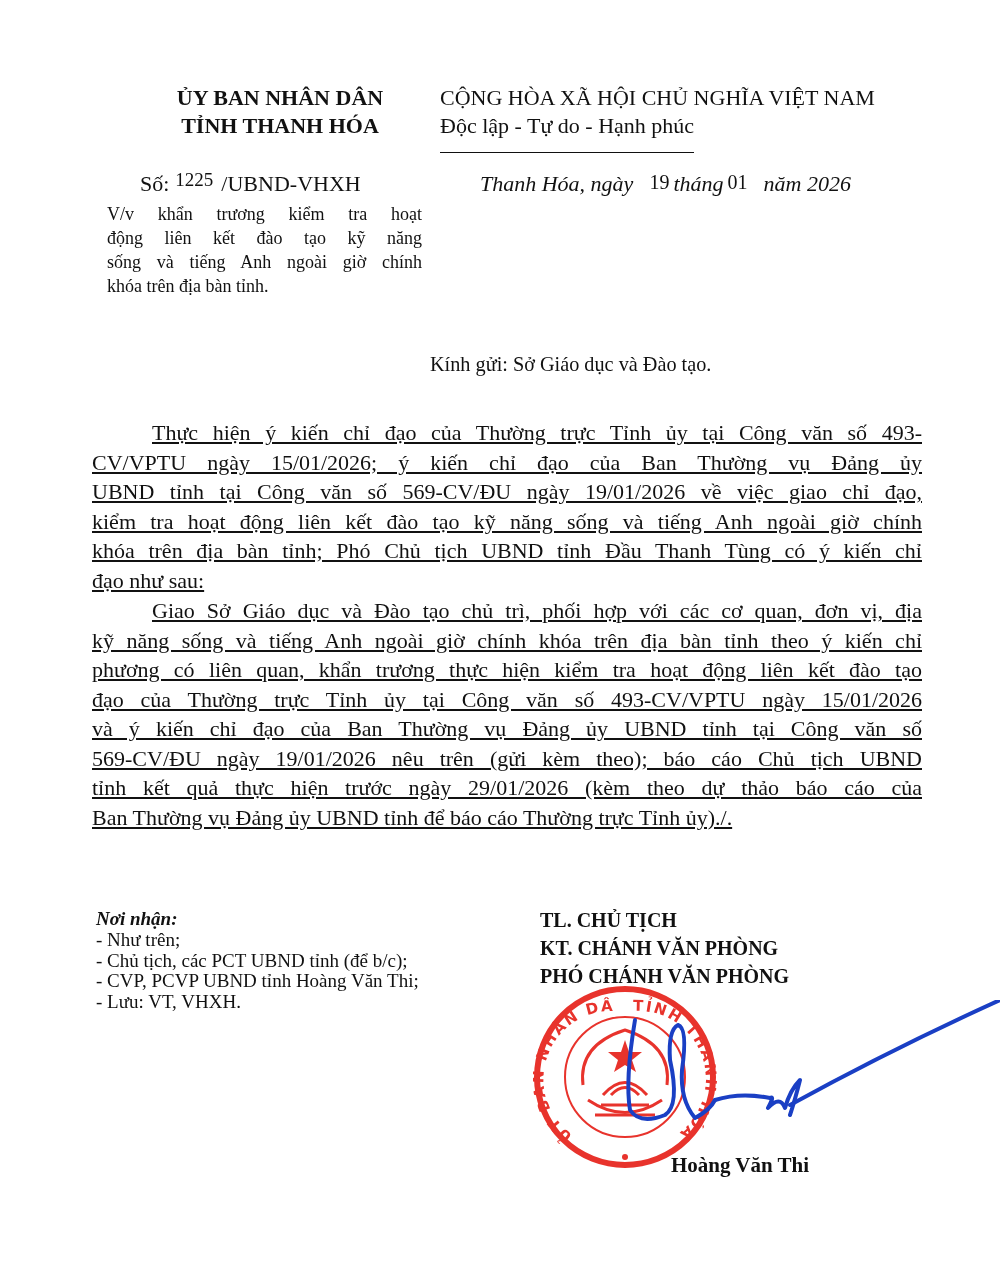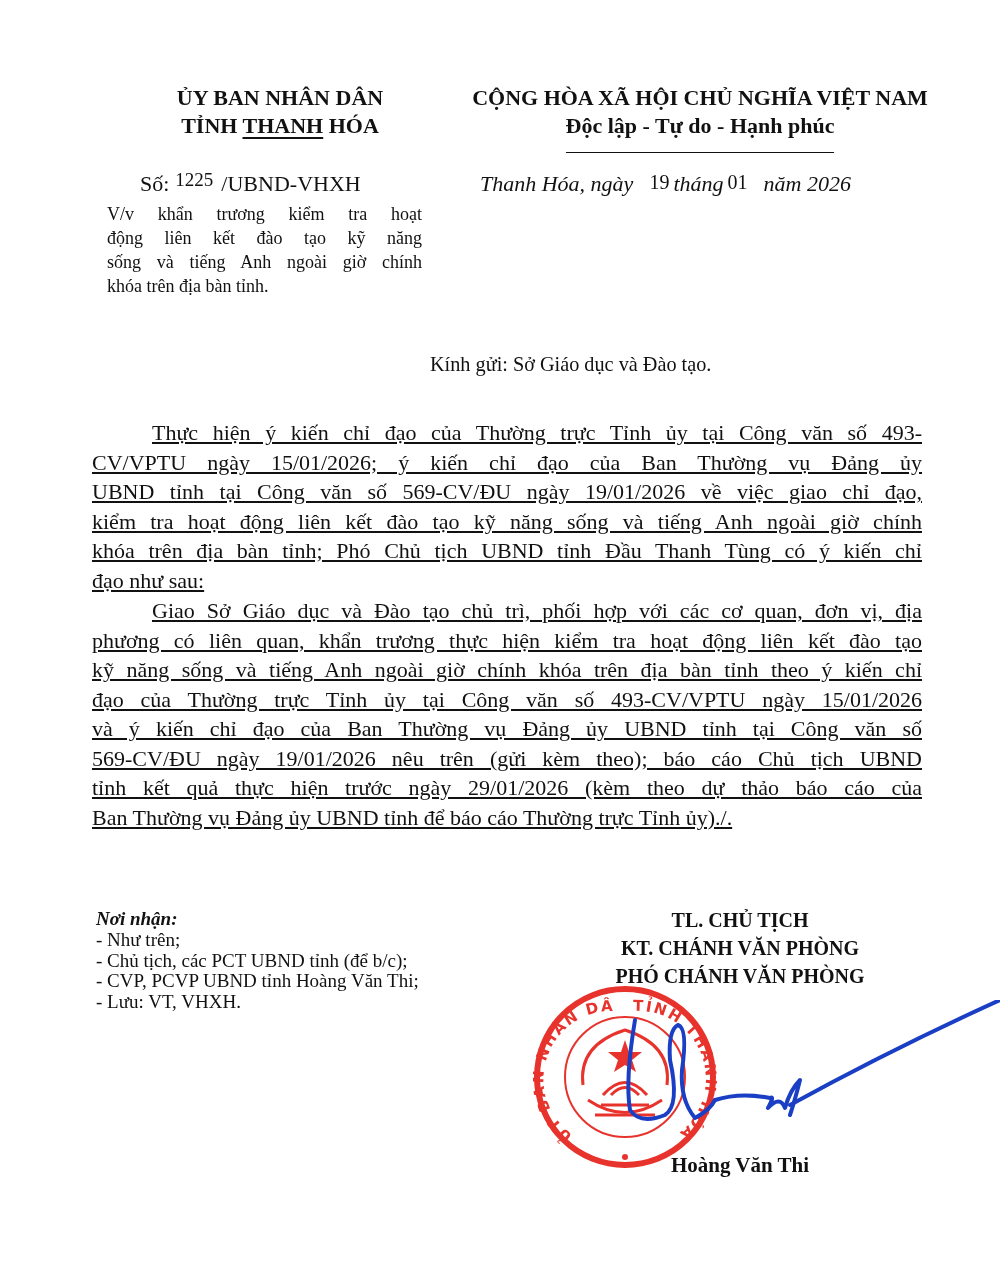--- a/index.html
+++ b/index.html
@@ -3,24 +3,24 @@
   <meta charset="utf-8">
   <style>
     * { box-sizing: border-box; margin: 0; padding: 0; }
     html, body { width: 1000px; height: 1268px; background: #ffffff; overflow: hidden; }
     body { position: relative; font-family: "Liberation Serif", "DejaVu Serif", serif; color: #111111; }
 
     .abs { position: absolute; }
 
     
     .hdr-left { left: 120px; top: 84px; width: 320px; text-align: center; font-weight: bold; font-size: 22px; line-height: 28px; }
-    .hdr-left .u { text-decoration: underline; text-decoration-thickness: 1.5px; text-underline-offset: 4px; }
+    .hdr-left .u { text-decoration-thickness: 1.5px; text-underline-offset: 4px; }
 
     
-    .hdr-right { left: 440px; top: 84px; width: 520px; text-align: center; font-weight: bold; font-size: 22px; line-height: 28px; }
+    .hdr-right { left: 440px; top: 84px; width: 520px; text-align: left; font-weight: normal; font-size: 22px; line-height: 28px; }
     .hdr-right .motto { display: inline-block; padding-bottom: 12px; border-bottom: 1.5px solid #111; }
 
     
     .docno { left: 140px; top: 170px; font-size: 22px; line-height: 28px; white-space: nowrap; }
     .docno .num { font-size: 19px; position: relative; top: -5px; margin: 0 8px 0 6px; }
 
     
     .date { left: 480px; top: 170px; font-size: 22px; line-height: 28px; white-space: nowrap; }
     .date i { font-style: italic; }
     .date .v { margin: 0 4px 0 16px; font-size: 20px; position: relative; top: -2px; }
@@ -41,21 +41,21 @@
     .body-text .ln.indent { padding-left: 60px; }
     .para1 { top: 418px; }
     .para2 { top: 596px; }
 
     
     .noinhan { left: 96px; top: 908px; width: 400px; }
     .noinhan .title { font-weight: bold; font-style: italic; font-size: 19px; line-height: 22px; }
     .noinhan .item { font-size: 19px; line-height: 20.5px; }
 
     
-    .sig { left: 540px; top: 906px; width: 400px; text-align: center; font-weight: bold; font-size: 20px; line-height: 28px; }
+    .sig { left: 540px; top: 906px; width: 400px; text-align: left; font-weight: bold; font-size: 20px; line-height: 28px; }
     .signer { left: 540px; top: 1151px; width: 400px; text-align: center; font-weight: bold; font-size: 21px; line-height: 28px; }
 
     .stamp { left: 533px; top: 985px; width: 185px; height: 185px; }
     .signature { left: 590px; top: 1000px; width: 410px; height: 140px; }
   </style>
 </head>
 <body>
 
 <div class="abs hdr-left">
   <div>ỦY BAN NHÂN DÂN</div>
@@ -88,22 +88,22 @@
   <span class="ln indent">Thực hiện ý kiến chỉ đạo của Thường trực Tỉnh ủy tại Công văn số 493-</span>
   <span class="ln">CV/VPTU ngày 15/01/2026; ý kiến chỉ đạo của Ban Thường vụ Đảng ủy</span>
   <span class="ln">UBND tỉnh tại Công văn số 569-CV/ĐU ngày 19/01/2026 về việc giao chỉ đạo,</span>
   <span class="ln">kiểm tra hoạt động liên kết đào tạo kỹ năng sống và tiếng Anh ngoài giờ chính</span>
   <span class="ln">khóa trên địa bàn tỉnh; Phó Chủ tịch UBND tỉnh Đầu Thanh Tùng có ý kiến chỉ</span>
   <span class="ln last">đạo như sau:</span>
 </div>
 
 <div class="abs body-text para2">
   <span class="ln indent">Giao Sở Giáo dục và Đào tạo chủ trì, phối hợp với các cơ quan, đơn vị, địa</span>
+  <span class="ln">kỹ năng sống và tiếng Anh ngoài giờ chính khóa trên địa bàn tỉnh theo ý kiến chỉ</span>
   <span class="ln">phương có liên quan, khẩn trương thực hiện kiểm tra hoạt động liên kết đào tạo</span>
-  <span class="ln">kỹ năng sống và tiếng Anh ngoài giờ chính khóa trên địa bàn tỉnh theo ý kiến chỉ</span>
   <span class="ln">đạo của Thường trực Tỉnh ủy tại Công văn số 493-CV/VPTU ngày 15/01/2026</span>
   <span class="ln">và ý kiến chỉ đạo của Ban Thường vụ Đảng ủy UBND tỉnh tại Công văn số</span>
   <span class="ln">569-CV/ĐU ngày 19/01/2026 nêu trên (gửi kèm theo); báo cáo Chủ tịch UBND</span>
   <span class="ln">tỉnh kết quả thực hiện trước ngày 29/01/2026 (kèm theo dự thảo báo cáo của</span>
   <span class="ln last">Ban Thường vụ Đảng ủy UBND tỉnh để báo cáo Thường trực Tỉnh ủy)./.</span>
 </div>
 
 <div class="abs noinhan">
   <div class="title">Nơi nhận:</div>
   <div class="item">- Như trên;</div>

